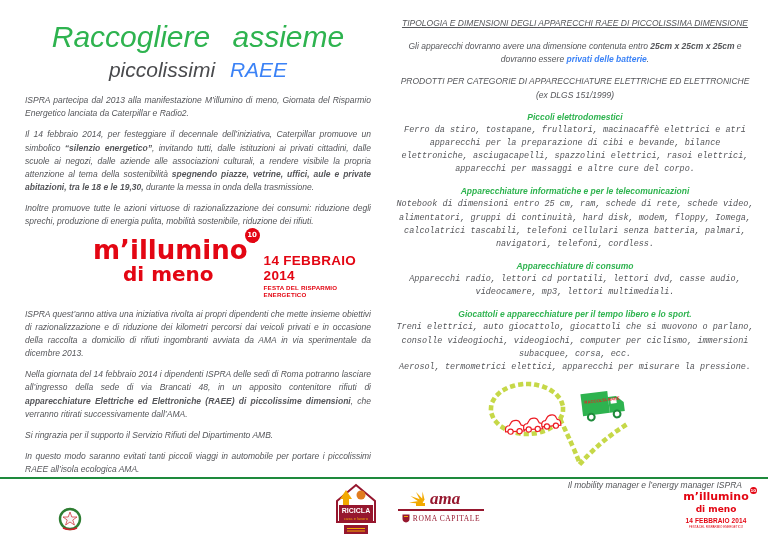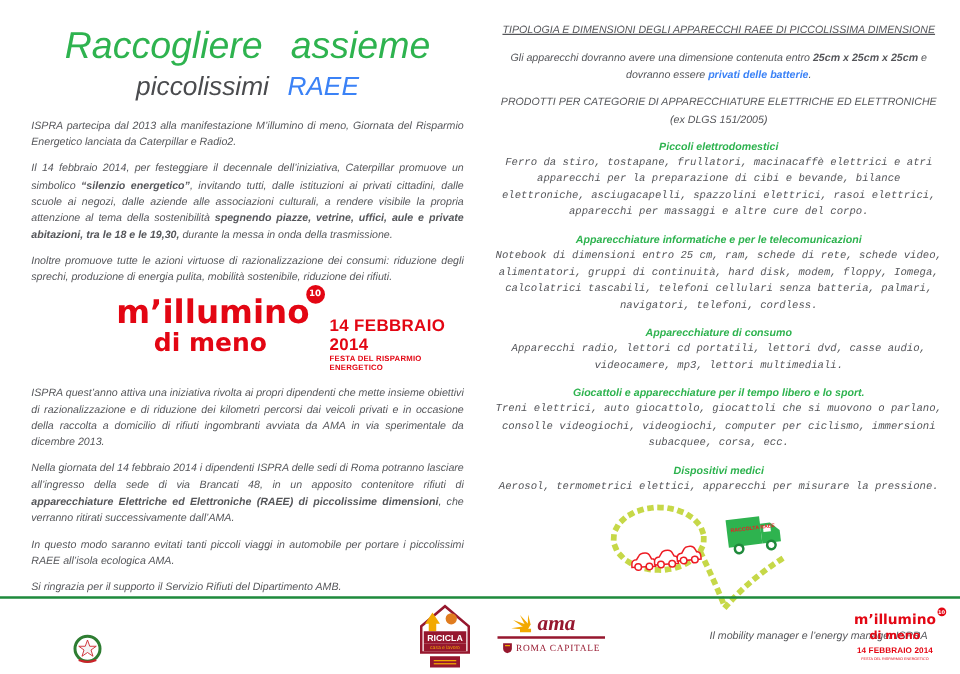--- a/index.html
+++ b/index.html
@@ -113,49 +113,48 @@
     <div class="mil-date">
       <div class="mil-date-big">14 FEBBRAIO 2014</div>
       <div class="mil-date-sub">FESTA DEL RISPARMIO ENERGETICO</div>
     </div>
   </div>
 
   <p class="para">ISPRA quest’anno attiva una iniziativa rivolta ai propri dipendenti che mette insieme obiettivi di razionalizzazione e di riduzione dei kilometri percorsi dai veicoli privati e in occasione della raccolta a domicilio di rifiuti ingombranti avviata da AMA in via sperimentale da dicembre 2013.</p>
 
   <p class="para"><span>Nella giornata del 14 febbraio 2014 i dipendenti ISPRA delle sedi di Roma potranno lasciare all’ingresso della sede di via Brancati 48, in un apposito contenitore rifiuti di </span><span class="b">apparecchiature Elettriche ed Elettroniche (RAEE) di piccolissime dimensioni</span><span>, che verranno ritirati successivamente dall’AMA.</span></p>
 
+  <p class="para">Si ringrazia per il supporto il Servizio Rifiuti del Dipartimento AMB.</p>
   <p class="para">In questo modo saranno evitati tanti piccoli viaggi in automobile per portare i piccolissimi RAEE all’isola ecologica AMA.</p>
-  <p class="para">Si ringrazia per il supporto il Servizio Rifiuti del Dipartimento AMB.</p>
 </div>
 
 <div class="right-col">
   <div class="r-heading">TIPOLOGIA E DIMENSIONI DEGLI APPARECCHI RAEE DI PICCOLISSIMA DIMENSIONE</div>
 
   <p class="r-center"><span>Gli apparecchi dovranno avere una dimensione contenuta entro </span><span class="b">25cm x 25cm x 25cm</span><span> e dovranno essere </span><span class="b red">privati delle batterie</span><span>.</span></p>
 
-  <p class="r-center">PRODOTTI PER CATEGORIE DI APPARECCHIATURE ELETTRICHE ED ELETTRONICHE (ex DLGS 151/2005)</p>
+  <p class="r-center">PRODOTTI PER CATEGORIE DI APPARECCHIATURE ELETTRICHE ED ELETTRONICHE (ex DLGS 151/1999)</p>
 
   <div>
     <div class="cat-title">Piccoli elettrodomestici</div>
     <p class="cat-body">Ferro da stiro, tostapane, frullatori, macinacaffè elettrici e atri apparecchi per la preparazione di cibi e bevande, bilance elettroniche, asciugacapelli, spazzolini elettrici, rasoi elettrici, apparecchi per massaggi e altre cure del corpo.</p>
   </div>
   <div>
     <div class="cat-title">Apparecchiature informatiche e per le telecomunicazioni</div>
     <p class="cat-body">Notebook di dimensioni entro 25 cm, ram, schede di rete, schede video, alimentatori, gruppi di continuità, hard disk, modem, floppy, Iomega, calcolatrici tascabili, telefoni cellulari senza batteria, palmari, navigatori, telefoni, cordless.</p>
   </div>
   <div>
     <div class="cat-title">Apparecchiature di consumo</div>
     <p class="cat-body">Apparecchi radio, lettori cd portatili, lettori dvd, casse audio, videocamere, mp3, lettori multimediali.</p>
   </div>
   <div>
     <div class="cat-title">Giocattoli e apparecchiature per il tempo libero e lo sport.</div>
     <p class="cat-body">Treni elettrici, auto giocattolo, giocattoli che si muovono o parlano, consolle videogiochi, videogiochi, computer per ciclismo, immersioni subacquee, corsa, ecc.</p>
   </div>
   <div>
-    <div class="cat-title">Dispositivi medici</div>
     <p class="cat-body">Aerosol, termometrici elettici, apparecchi per misurare la pressione.</p>
   </div>
 
   <div class="illustration">
     <svg width="180" height="96" viewBox="0 0 180 96" xmlns="http://www.w3.org/2000/svg">
       <defs>
         <g id="car">
           <path d="M1,9 Q1,5 5,5 L7,2 Q8,0 12,0 Q15,0 16,3 L17,5 Q20,5 20,9 L20,11 L1,11 Z" fill="#ffffff" stroke="#ed1c24" stroke-width="1.2"></path>
           <circle cx="6" cy="11" r="2.6" fill="#ffffff" stroke="#ed1c24" stroke-width="1.2"></circle>
           <circle cx="15" cy="11" r="2.6" fill="#ffffff" stroke="#ed1c24" stroke-width="1.2"></circle>

